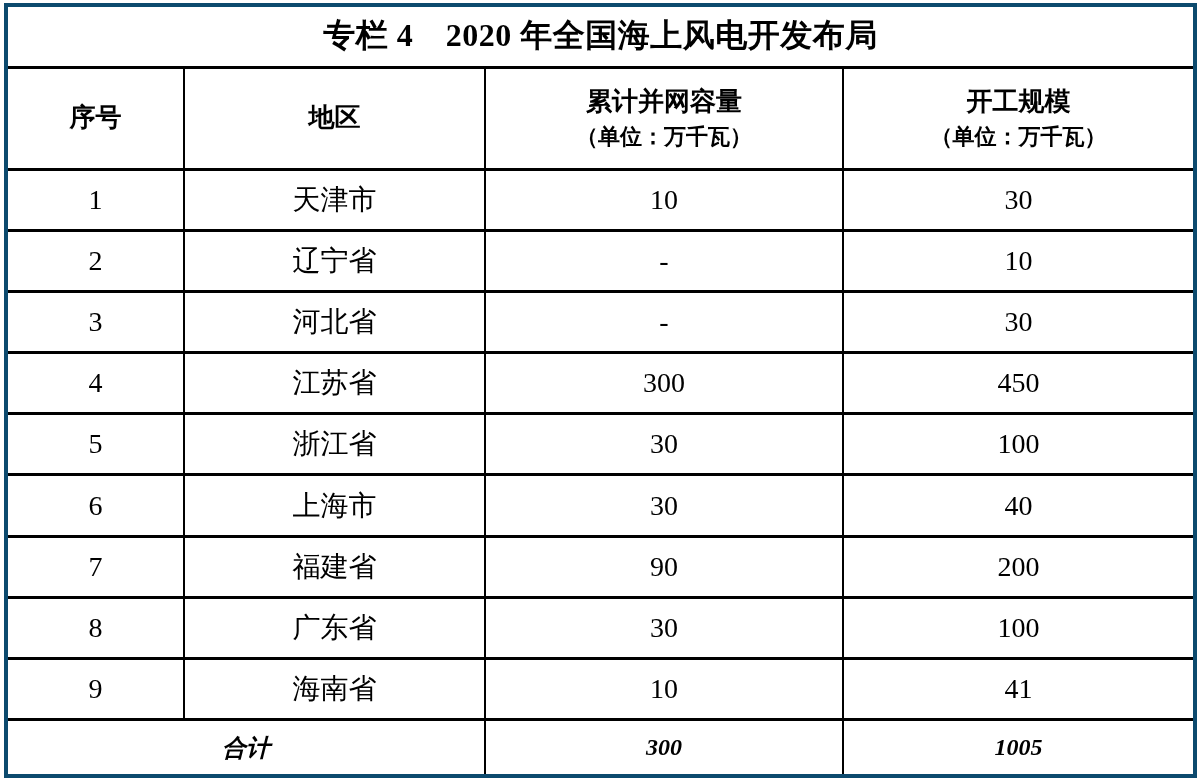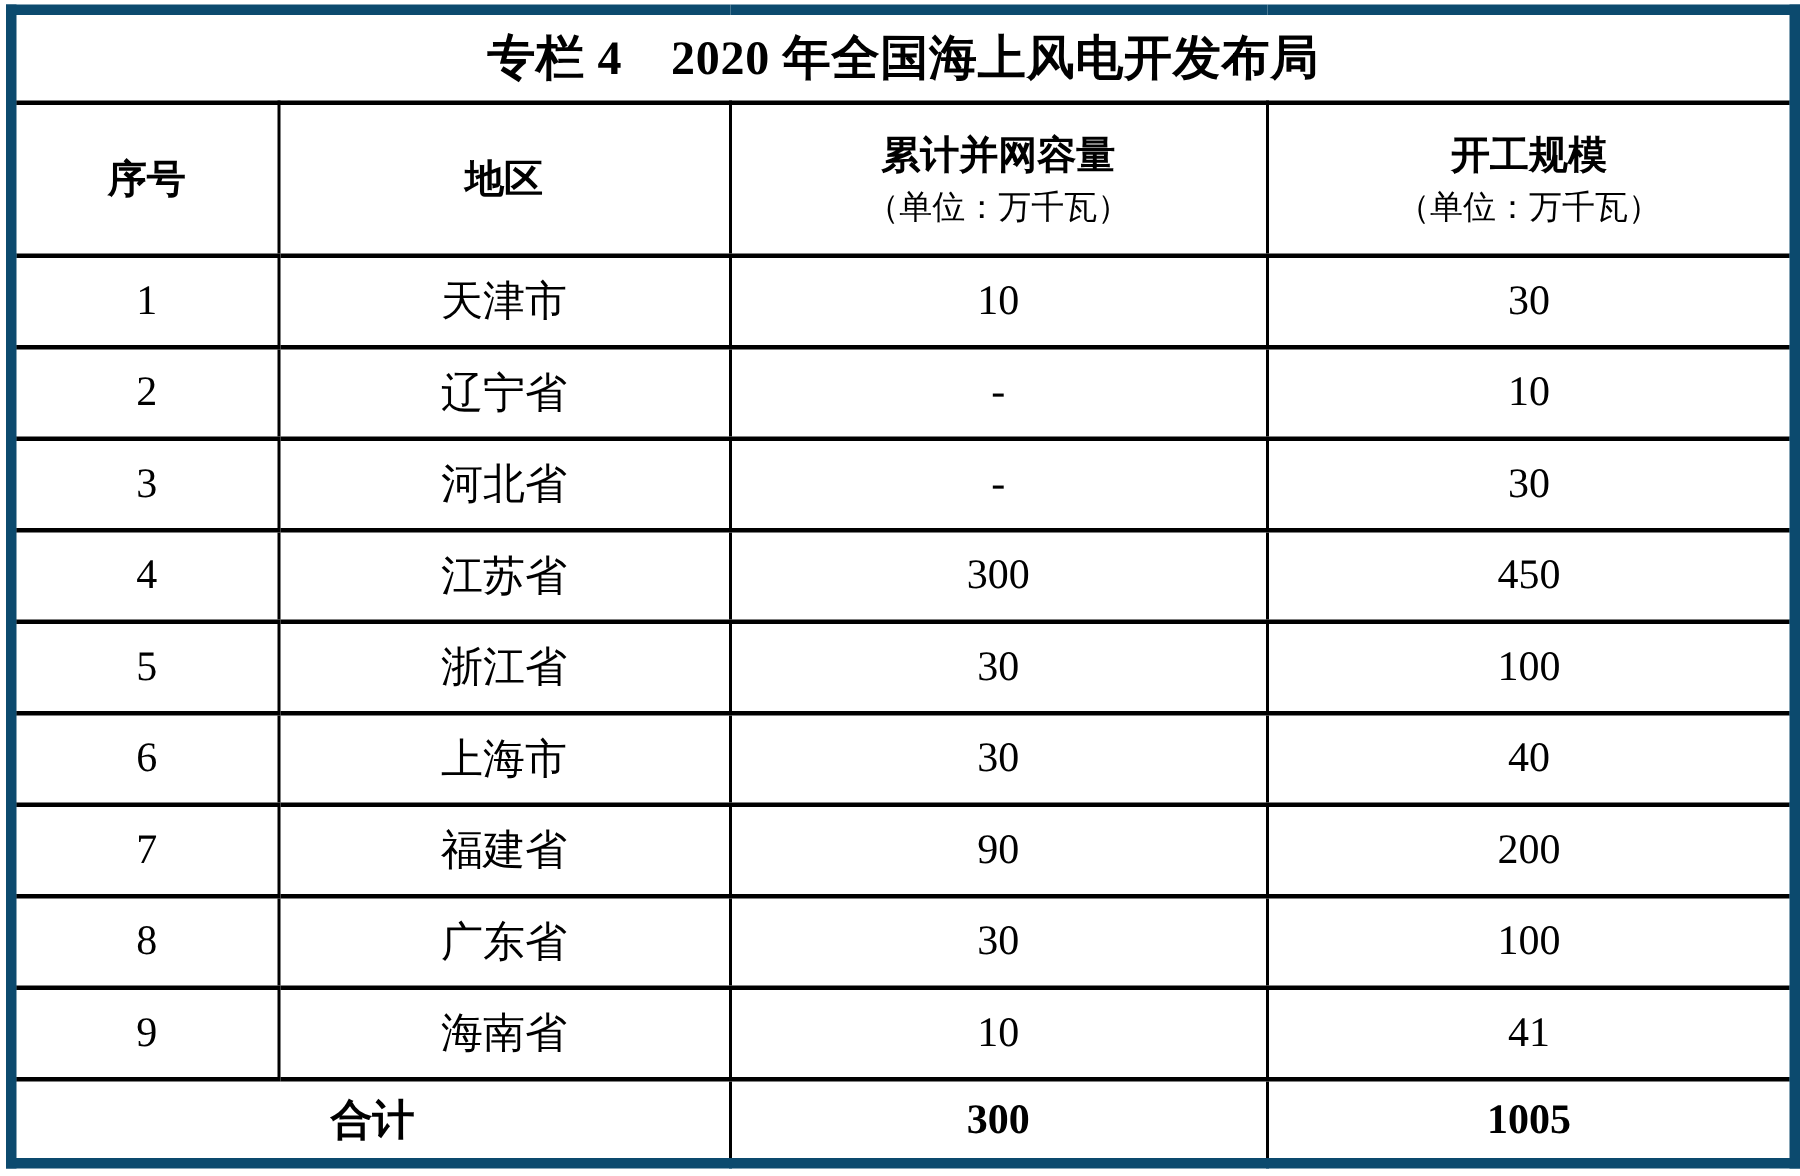--- a/index.html
+++ b/index.html
@@ -17,21 +17,21 @@
     overflow: hidden;
   }
   table.grid {
     position: absolute;
     left: 4px;
     top: 3px;
     width: 1189px;
     height: 775px;
     border-collapse: collapse;
     table-layout: fixed;
-    border: 7px solid #0c4a6e;
+    border: 4px solid #0c4a6e;
   }
   .grid th, .grid td {
     border: 2px solid #000000;
     border-top-width: 3px;
     border-bottom-width: 3px;
     text-align: center;
     vertical-align: middle;
     padding: 0;
     background: #ffffff;
     overflow: hidden;
@@ -46,29 +46,30 @@
   tr.header-row { height: 102px; }
   tr.data-row { height: 61px; }
   tr.total-row { height: 56px; }
   .hdr {
     font-size: 26px;
     font-weight: bold;
     line-height: 1.45;
   }
   .hdr .unit {
     font-size: 22px;
-    font-weight: normal;
+    font-weight: bold;
   }
   .data-cell {
     font-size: 28px;
     font-weight: normal;
   }
   .total-cell {
-    font-size: 28px;
+    font-size: 24px;
     font-weight: bold;
+    font-style: italic;
   }
 </style>
 </head>
 <body>
 
 <div class="page">
   <table class="grid">
     <colgroup>
       <col style="width:178px">
       <col style="width:301px">

